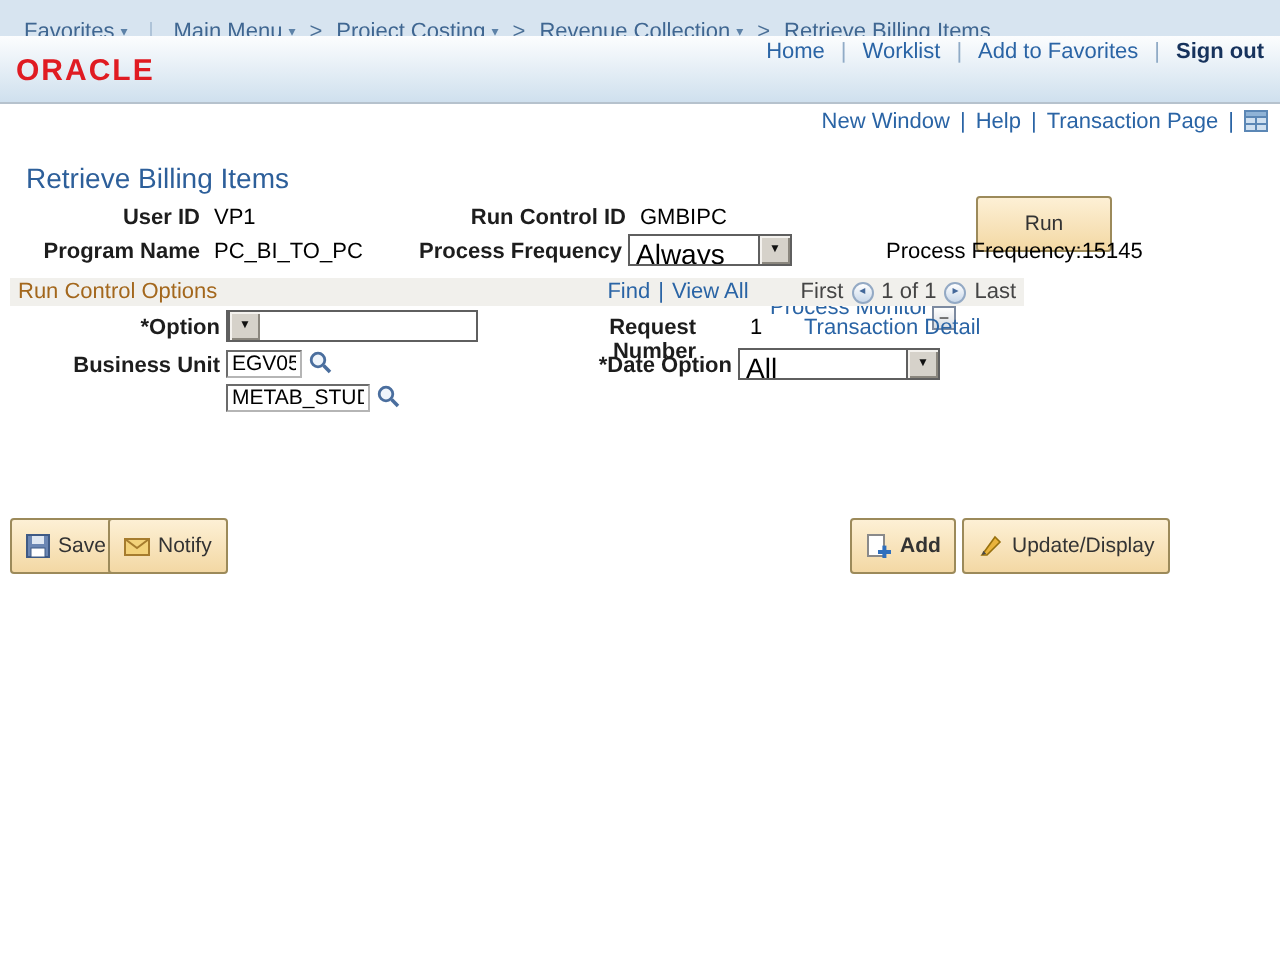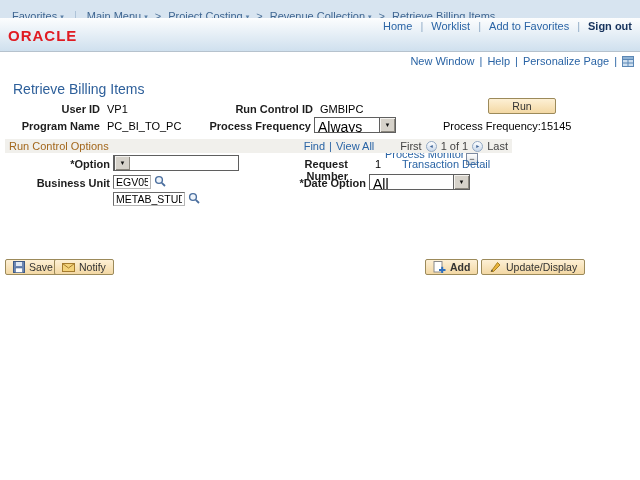--- a/index.html
+++ b/index.html
@@ -19,21 +19,21 @@
   .banner{position:absolute;top:18px;left:0;width:640px;height:33px;
     background:linear-gradient(#fcfdfe,#cfe0ee);border-bottom:1px solid #b6c2cd;}
   .logo{position:absolute;left:8px;top:9px;color:#e01b22;font-size:15px;font-weight:bold;
     letter-spacing:1px;}
   .banner-links{position:absolute;top:2px;right:8px;display:flex;align-items:center;gap:8px;}
   .blink{color:#2a64a5;cursor:pointer;}
   .bsep{color:#90abc6;}
   .signout{color:#16325c;font-weight:bold;cursor:pointer;}
 
   
-  .page-links{position:absolute;top:55px;right:6px;display:flex;align-items:flex-end;gap:5px;}
+  .page-links{position:absolute;top:55px;right:6px;display:flex;align-items:flex-start;gap:5px;}
   .plink{color:#2a64a5;cursor:pointer;}
   .psep{color:#2a64a5;}
 
   .page-title{position:absolute;left:13px;top:81px;font-size:14px;color:#2d5f9a;}
 
   
   .lbl{position:absolute;font-weight:bold;color:#1d1d1d;text-align:right;}
   .val{position:absolute;color:#000;}
   .link{position:absolute;color:#2a64a5;cursor:pointer;}
 
@@ -60,21 +60,21 @@
     border:1px solid #93a9c4;display:inline-flex;align-items:center;justify-content:center;
     font-size:6px;color:#44689a;line-height:1;cursor:pointer;box-sizing:border-box;}
 
   .minus-btn{position:absolute;left:466px;top:153px;width:12px;height:12px;
     background:linear-gradient(#fdfdfd,#d9dee4);border:1px solid #7c8aa0;box-sizing:border-box;
     display:flex;align-items:center;justify-content:center;font-size:9px;color:#333;cursor:pointer;}
 
   .lookup{position:absolute;width:13px;height:13px;cursor:pointer;}
 
   
-  .pbtn{position:absolute;height:16px;background:linear-gradient(#fdf0d5,#f3d8a4);
+  .pbtn{position:absolute;height:28px;background:linear-gradient(#fdf0d5,#f3d8a4);
     border:1px solid #9c8a5a;border-radius:2px;color:#333;font-size:10.5px;
     display:inline-flex;align-items:center;justify-content:center;gap:4px;
     padding:0 7px;box-sizing:border-box;cursor:pointer;white-space:nowrap;}
   .pbtn .ic{display:inline-flex;align-items:center;}
 </style>
 </head>
 <body>
 
 <div class="screen">
 
@@ -115,21 +115,21 @@
       <span class="bsep">|</span>
       <span class="signout">Sign out</span>
     </div>
   </div>
 
   <div class="page-links">
     <span class="plink">New Window</span>
     <span class="psep">|</span>
     <span class="plink">Help</span>
     <span class="psep">|</span>
-    <span class="plink">Personalize Page</span>
+    <span class="plink">Transaction Page</span>
     <span class="psep">|</span>
     <span style="display:inline-flex;">
       <svg width="12" height="11" viewBox="0 0 12 11">
         <rect x="0.5" y="0.5" width="11" height="10" fill="#cfe0f0" stroke="#5b87b5"></rect>
         <rect x="0.5" y="0.5" width="11" height="3" fill="#8fb3d6" stroke="#5b87b5"></rect>
         <line x1="6" y1="3.5" x2="6" y2="10.5" stroke="#5b87b5"></line>
         <line x1="0.5" y1="7" x2="11.5" y2="7" stroke="#5b87b5"></line>
       </svg>
     </span>
   </div>

